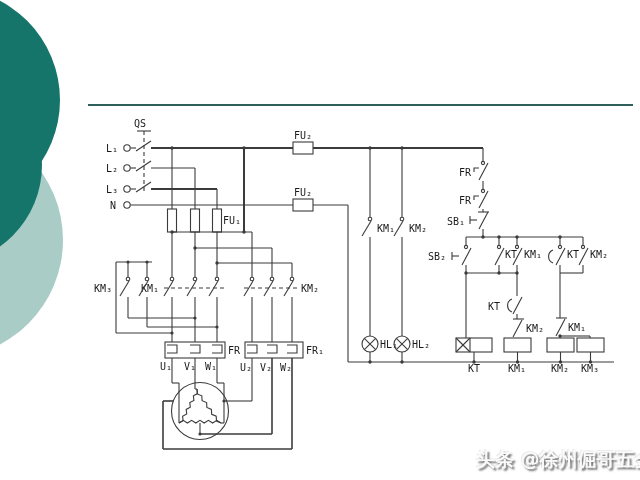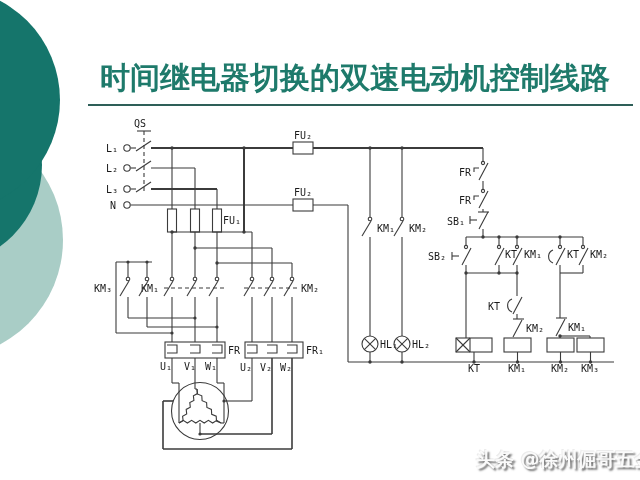--- a/index.html
+++ b/index.html
@@ -30,21 +30,20 @@
 </style>
 </head>
 <body>
 
 <div id="slide">
 
   <div class="circle" id="c-light"></div>
   <div class="circle" id="c-dark2"></div>
   <div class="circle" id="c-dark1"></div>
 
-  <div id="title">时间继电器切换的双速电动机控制线路</div>
   <div id="rule"></div>
 
   <svg id="circuit" width="640" height="480">
 
     <g>
       <circle class="ring" cx="127" cy="148" r="3.2"></circle>
       <circle class="ring" cx="127" cy="168" r="3.2"></circle>
       <circle class="ring" cx="127" cy="189" r="3.2"></circle>
       <circle class="ring" cx="127" cy="205" r="3.2"></circle>
       <line x1="130.5" y1="148" x2="136" y2="148"></line>

